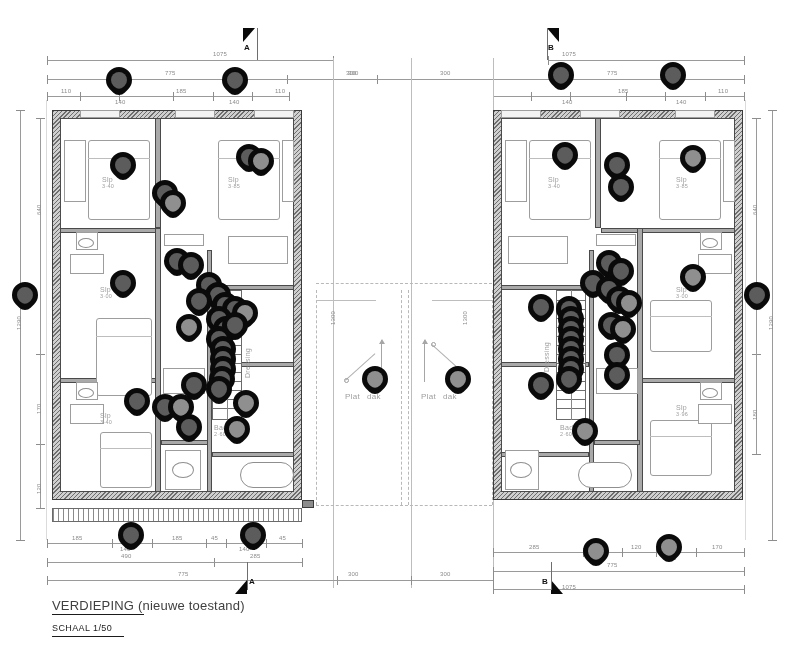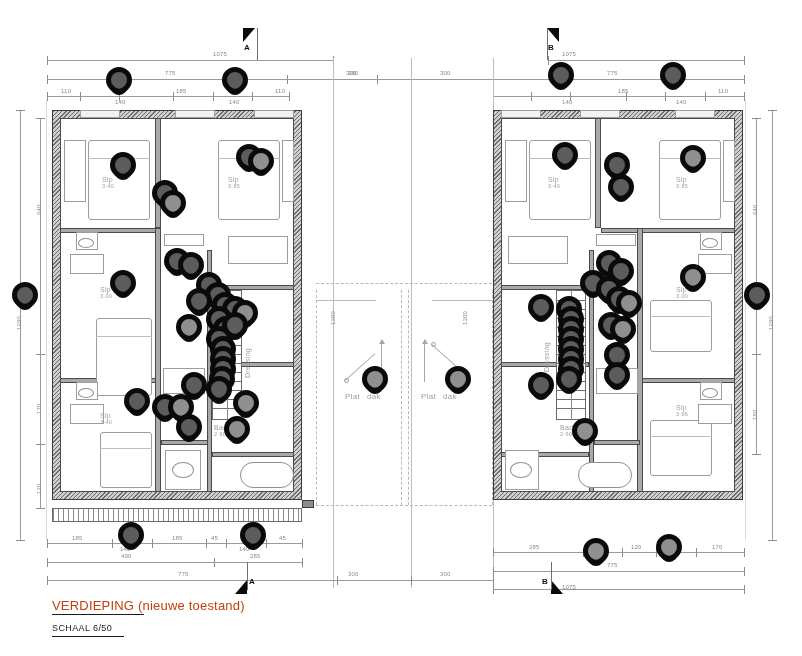--- a/index.html
+++ b/index.html
@@ -57,21 +57,21 @@
     background:#d8d8d8;border-radius:50% 50% 50% 8px;transform:rotate(-45deg);z-index:-1;
   }
 
   
   .secmark{position:absolute;}
   .secmark .flag{width:0;height:0;}
   .secmark .letter{position:absolute;font-size:8px;color:#111;font-weight:bold;}
   .secvline{position:absolute;width:1px;background:#6e6e6e;}
 
   
-  #title{position:absolute;left:52px;top:598px;font-size:13px;color:#c2410c;letter-spacing:.2px;}
+  #title{position:absolute;left:52px;top:598px;font-size:13px;color:#404040;letter-spacing:.2px;}
   #scale{position:absolute;left:52px;top:623px;font-size:9px;color:#1b1b1b;letter-spacing:.4px;}
 
   
   .arrow{position:absolute;width:1px;background:#a6a6a6;}
   .arrow:before{content:"";position:absolute;top:-1px;left:-2.5px;border-left:3px solid transparent;
     border-right:3px solid transparent;border-bottom:5px solid #a6a6a6;}
   .leader{position:absolute;height:1px;background:#b0b0b0;transform-origin:0 0;}
   .dot{position:absolute;width:3px;height:3px;border:1px solid #9c9c9c;border-radius:50%;}
 </style>
 </head>
@@ -814,16 +814,16 @@
       <div class="core"></div>
     </div>
   <div class="pin light" style="left:656px;top:534px;">
       <div class="shadow"></div>
       <div class="shell"></div>
       <div class="core"></div>
     </div>
 
   <div id="title">VERDIEPING (nieuwe toestand)</div>
   <div class="thinline" style="left:52px;top:614px;width:92px;height:1px;background:#1b1b1b;"></div>
-  <div id="scale">SCHAAL 6/50</div>
+  <div id="scale">SCHAAL 1/50</div>
   <div class="thinline" style="left:52px;top:636px;width:72px;height:1px;background:#1b1b1b;"></div>
 
 </div>
 
 </body></html>

